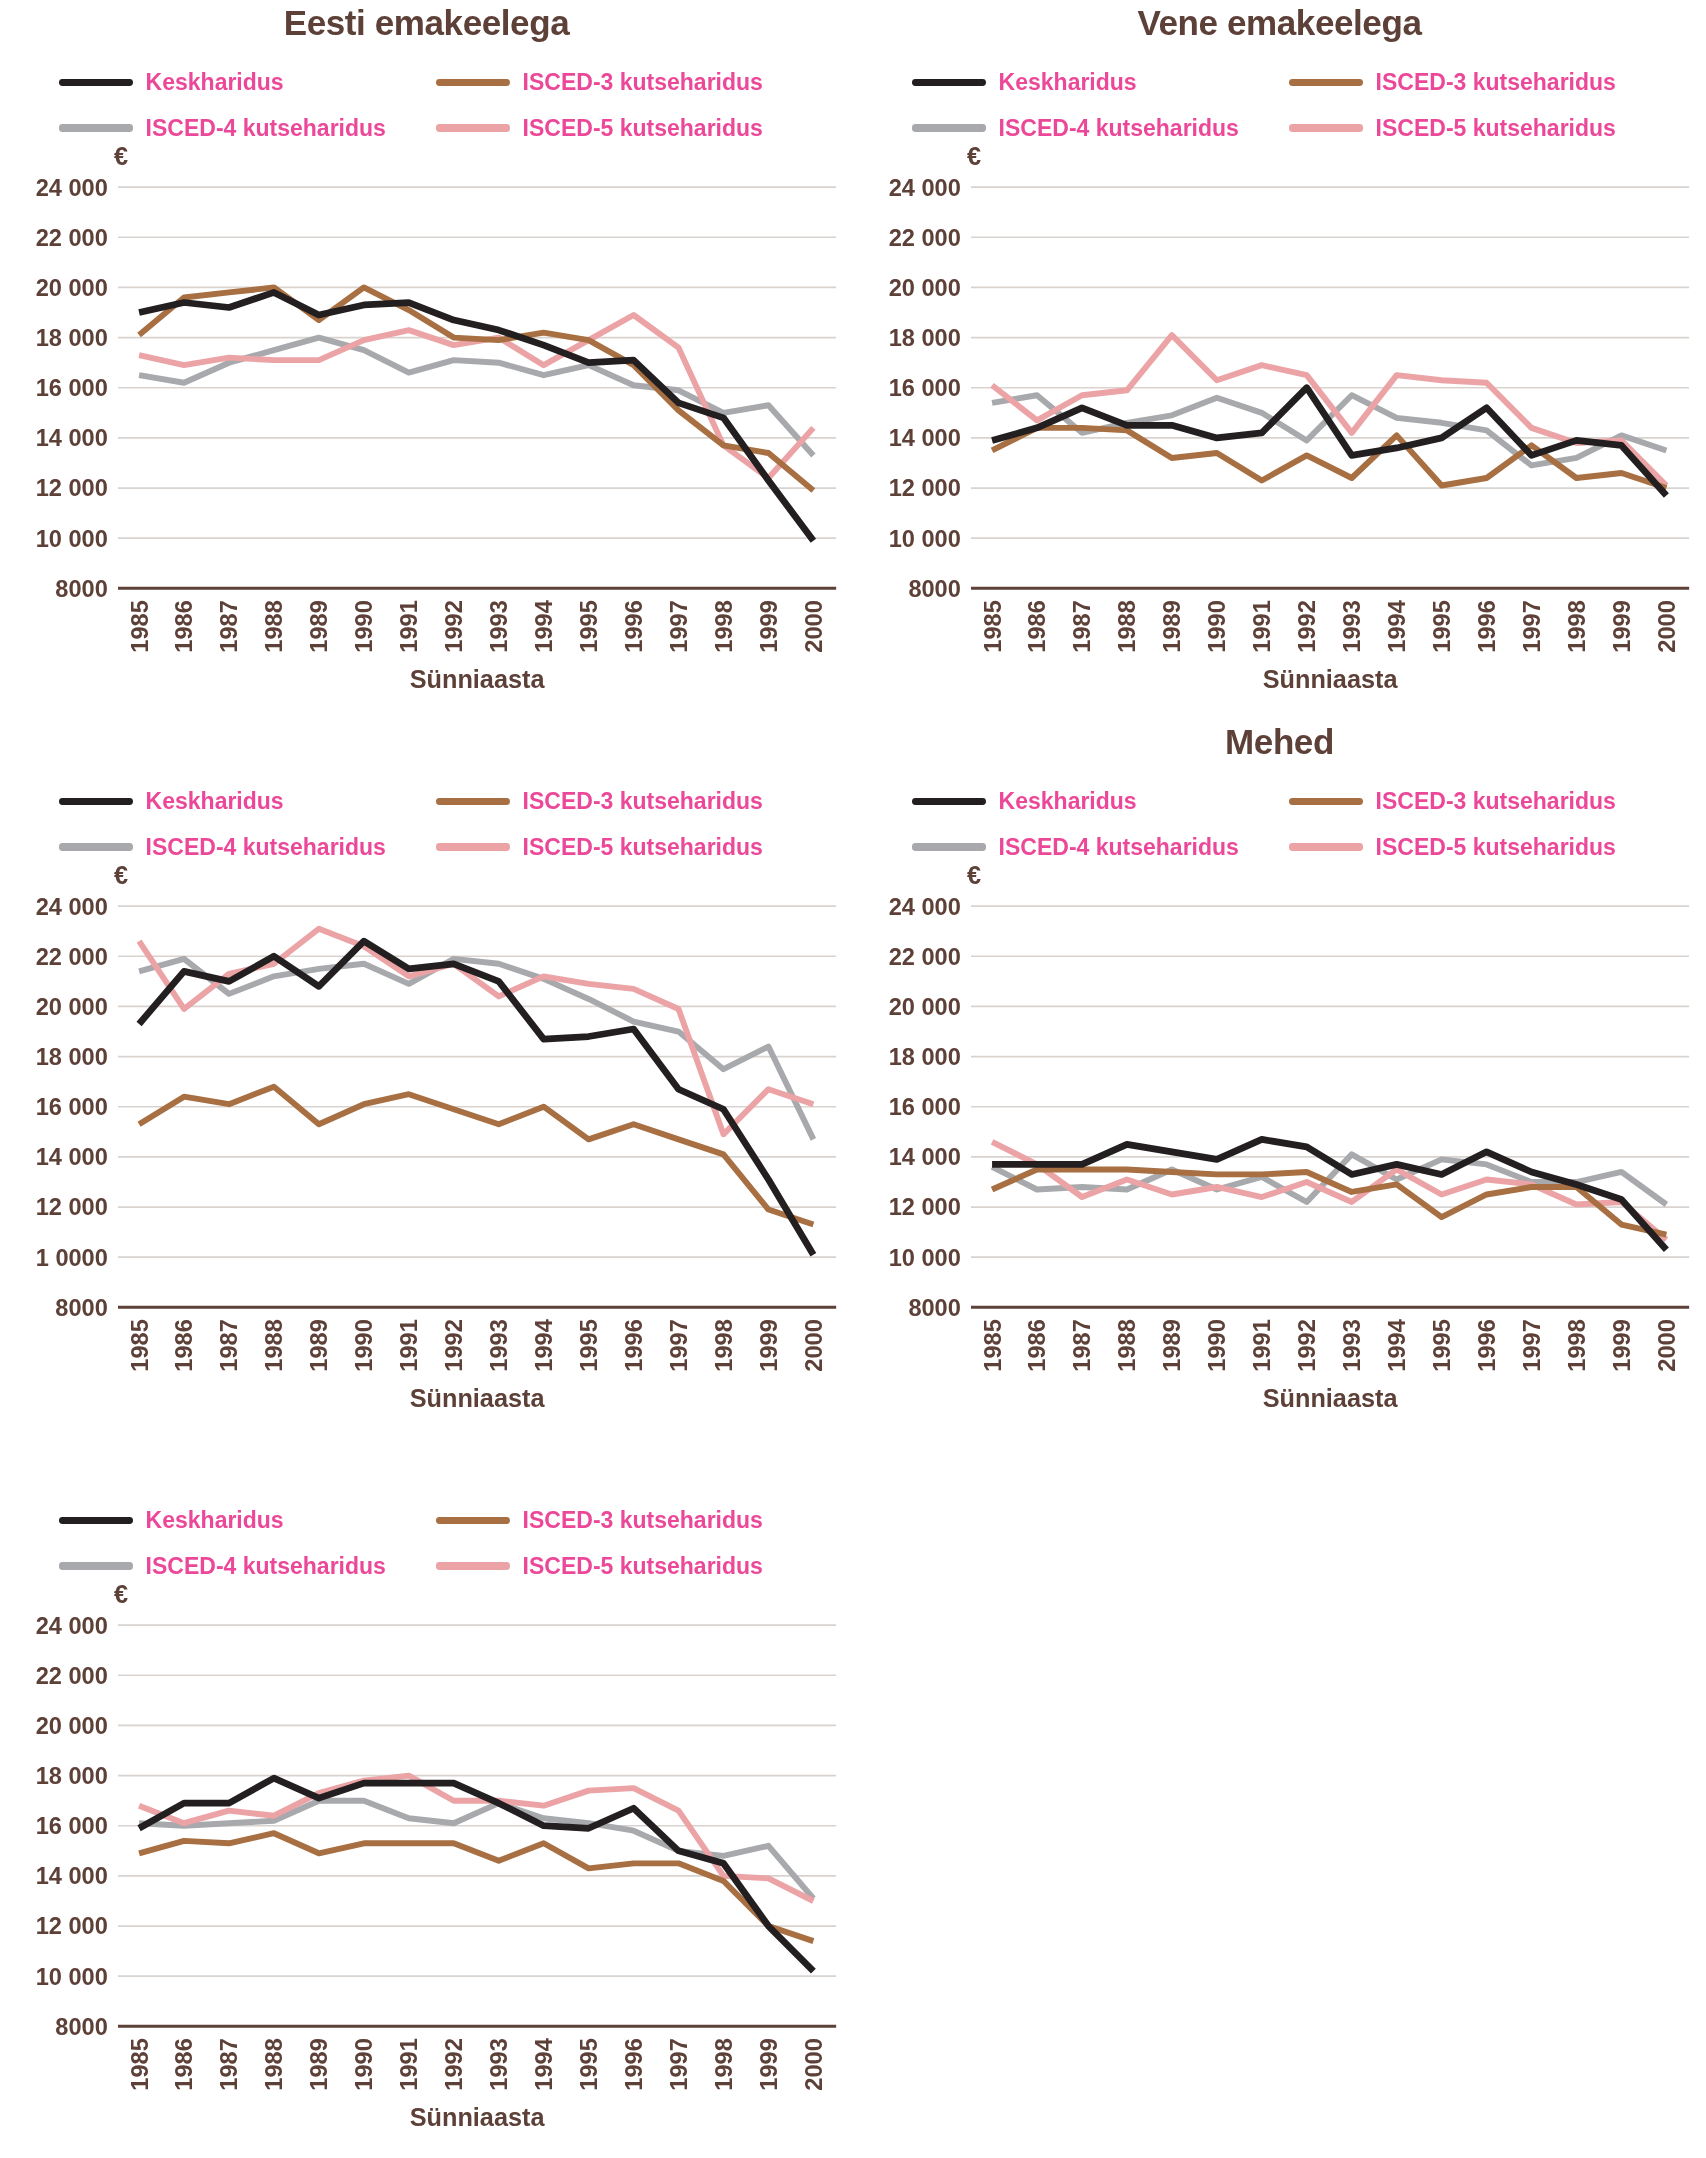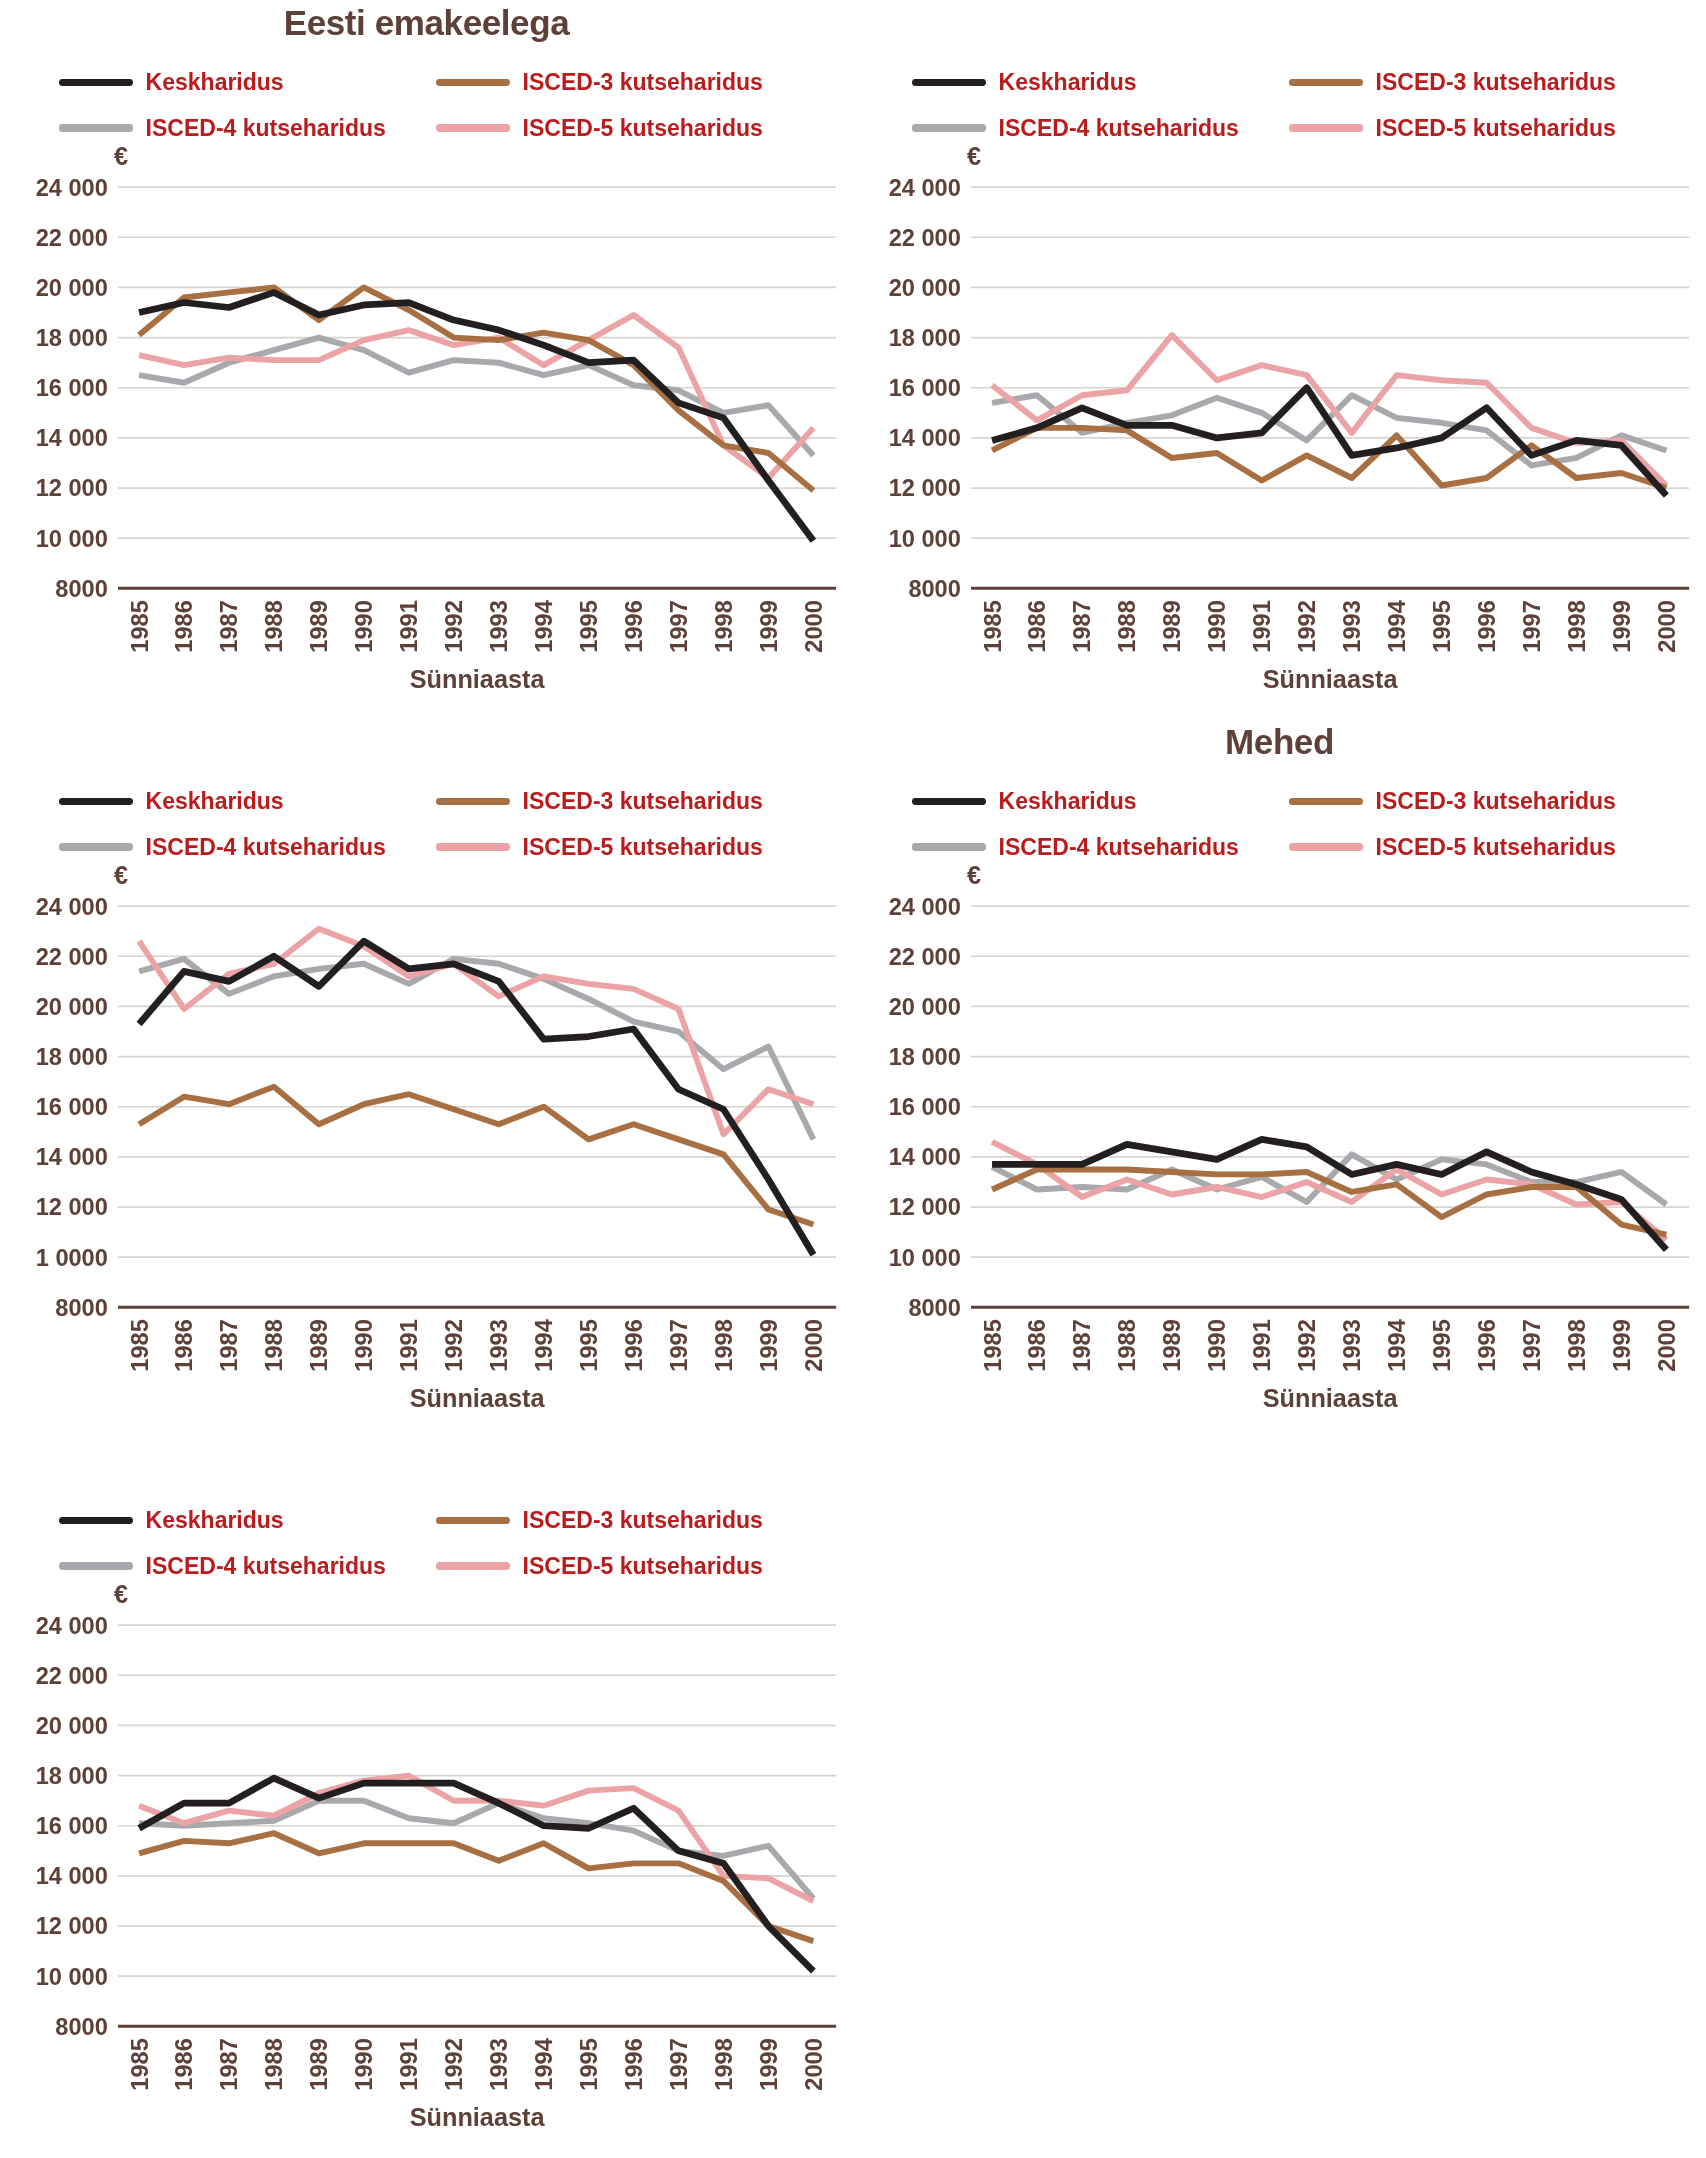--- a/index.html
+++ b/index.html
@@ -19,21 +19,21 @@
     color:#5d4037;
   }
   .legend{
     position:absolute;left:59px;top:69px;
     display:grid;
     grid-template-columns:377px auto;
     row-gap:18.6px;
   }
   .legend-item{display:flex;align-items:center;gap:12.6px;}
   .legend-swatch{width:74px;height:7.6px;border-radius:3.4px;flex:0 0 auto;}
-  .legend-label{font-size:23px;font-weight:700;color:#b91c1c;white-space:nowrap;}
+  .legend-label{font-size:23px;font-weight:700;color:#ec4899;white-space:nowrap;}
   svg.plot{position:absolute;left:0;top:0;}
   svg.plot text{
     font-family:"Liberation Sans", sans-serif;
     font-weight:700;
     fill:#5d4037;
   }
   svg.plot text.ytick{font-size:28px;}
   svg.plot text.xtick{font-size:28px;}
   svg.plot text.ylab{font-size:30px;}
   svg.plot text.xlab{font-size:30px;}
@@ -101,20 +101,21 @@
         <text transform="translate(975,712) rotate(-90)" text-anchor="end" class="xtick">2000</text>
         <text x="566" y="816" text-anchor="middle" class="xlab">Sünniaasta</text>
         <polyline points="165.0,445.1 218.3,454.1 271.7,430.3 325.0,415.4 378.3,400.5 431.7,415.4 485.0,442.1 538.3,427.3 591.7,430.3 645.0,445.1 698.3,433.2 751.7,457.0 805.0,463.0 858.3,489.8 911.7,480.8 965.0,540.3" fill="none" stroke="#a7a9ac" stroke-width="7" stroke-linejoin="round" stroke-linecap="butt"></polyline>
         <polyline points="165.0,421.3 218.3,433.2 271.7,424.3 325.0,427.3 378.3,427.3 431.7,403.5 485.0,391.6 538.3,409.4 591.7,400.5 645.0,433.2 698.3,403.5 751.7,373.7 805.0,412.4 858.3,528.4 911.7,567.1 965.0,507.6" fill="none" stroke="#eba3a6" stroke-width="7" stroke-linejoin="round" stroke-linecap="butt"></polyline>
         <polyline points="165.0,397.5 218.3,352.9 271.7,346.9 325.0,341.0 378.3,379.7 431.7,341.0 485.0,367.8 538.3,400.5 591.7,403.5 645.0,394.6 698.3,403.5 751.7,433.2 805.0,486.8 858.3,528.4 911.7,537.4 965.0,582.0" fill="none" stroke="#a76f42" stroke-width="7" stroke-linejoin="round" stroke-linecap="butt"></polyline>
         <polyline points="165.0,370.8 218.3,358.9 271.7,364.8 325.0,346.9 378.3,373.7 431.7,361.8 485.0,358.9 538.3,379.7 591.7,391.6 645.0,409.4 698.3,430.3 751.7,427.3 805.0,477.9 858.3,495.7 911.7,570.1 965.0,641.5" fill="none" stroke="#231f20" stroke-width="8" stroke-linejoin="round" stroke-linecap="butt"></polyline>
       </svg>
   </figure>
 
   <figure class="chart">
+    <h2 class="chart-title">Vene emakeelega</h2>
     <div class="legend">
         <div class="legend-item">
           <span class="legend-swatch" style="background: rgb(35, 31, 32);"></span>
           <span class="legend-label">Keskharidus</span>
         </div>
         <div class="legend-item">
           <span class="legend-swatch" style="background: rgb(167, 111, 66);"></span>
           <span class="legend-label">ISCED-3 kutseharidus</span>
         </div>
         <div class="legend-item">

